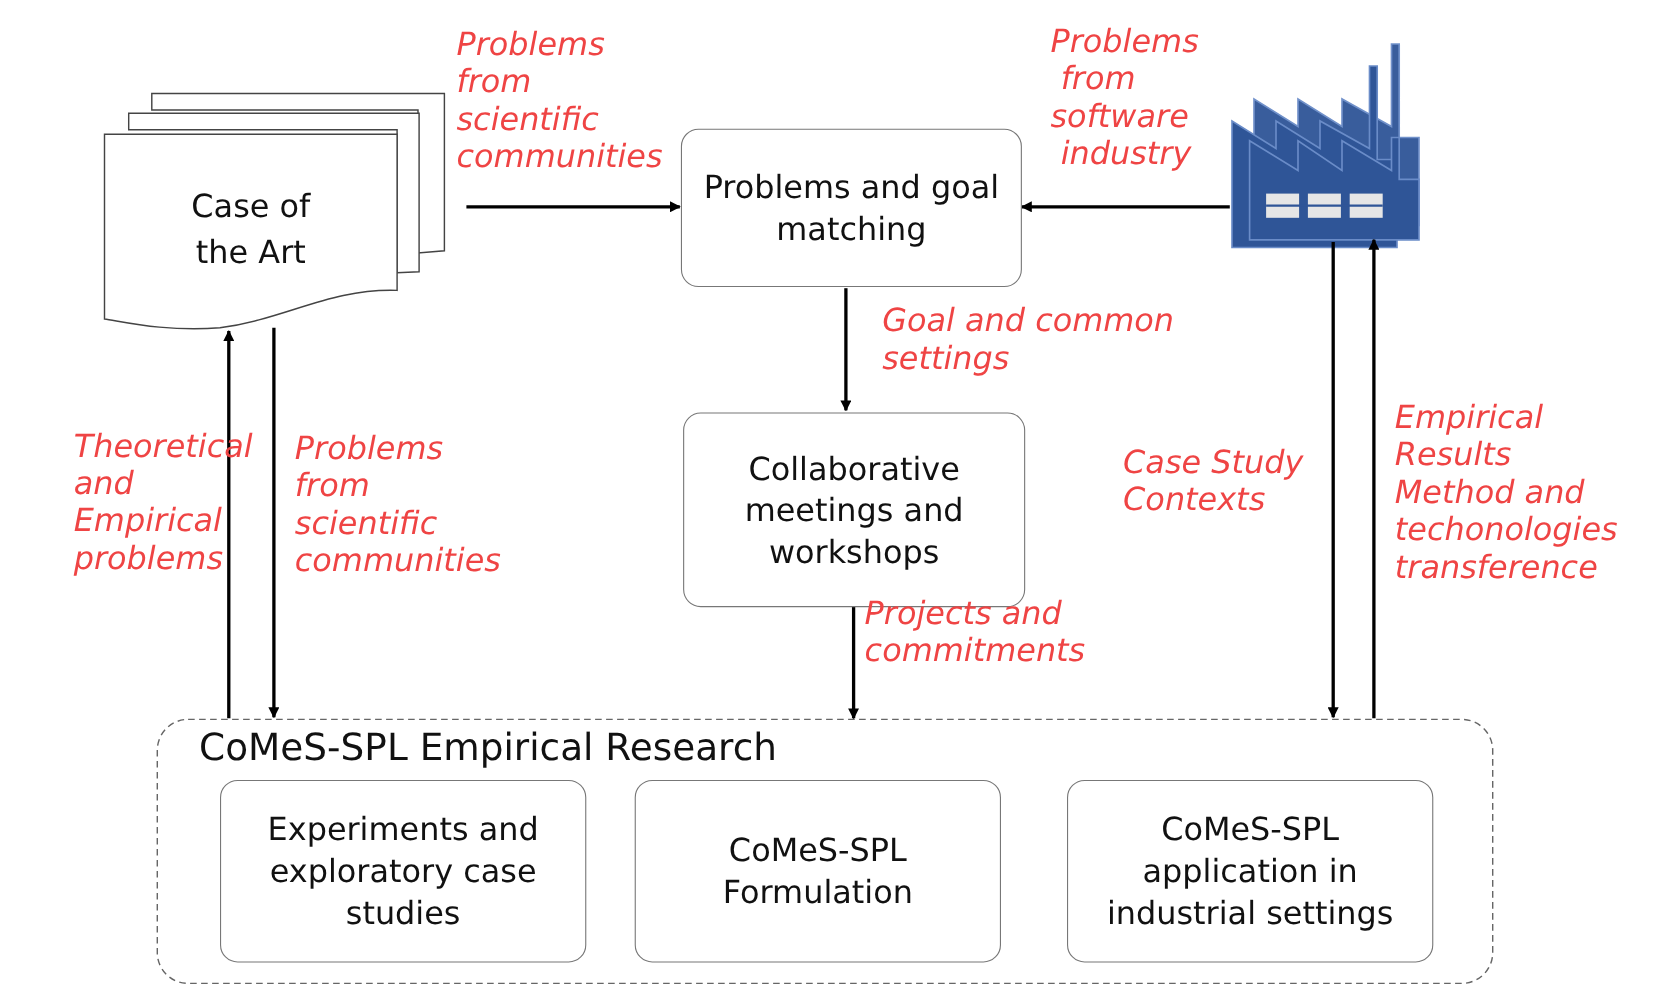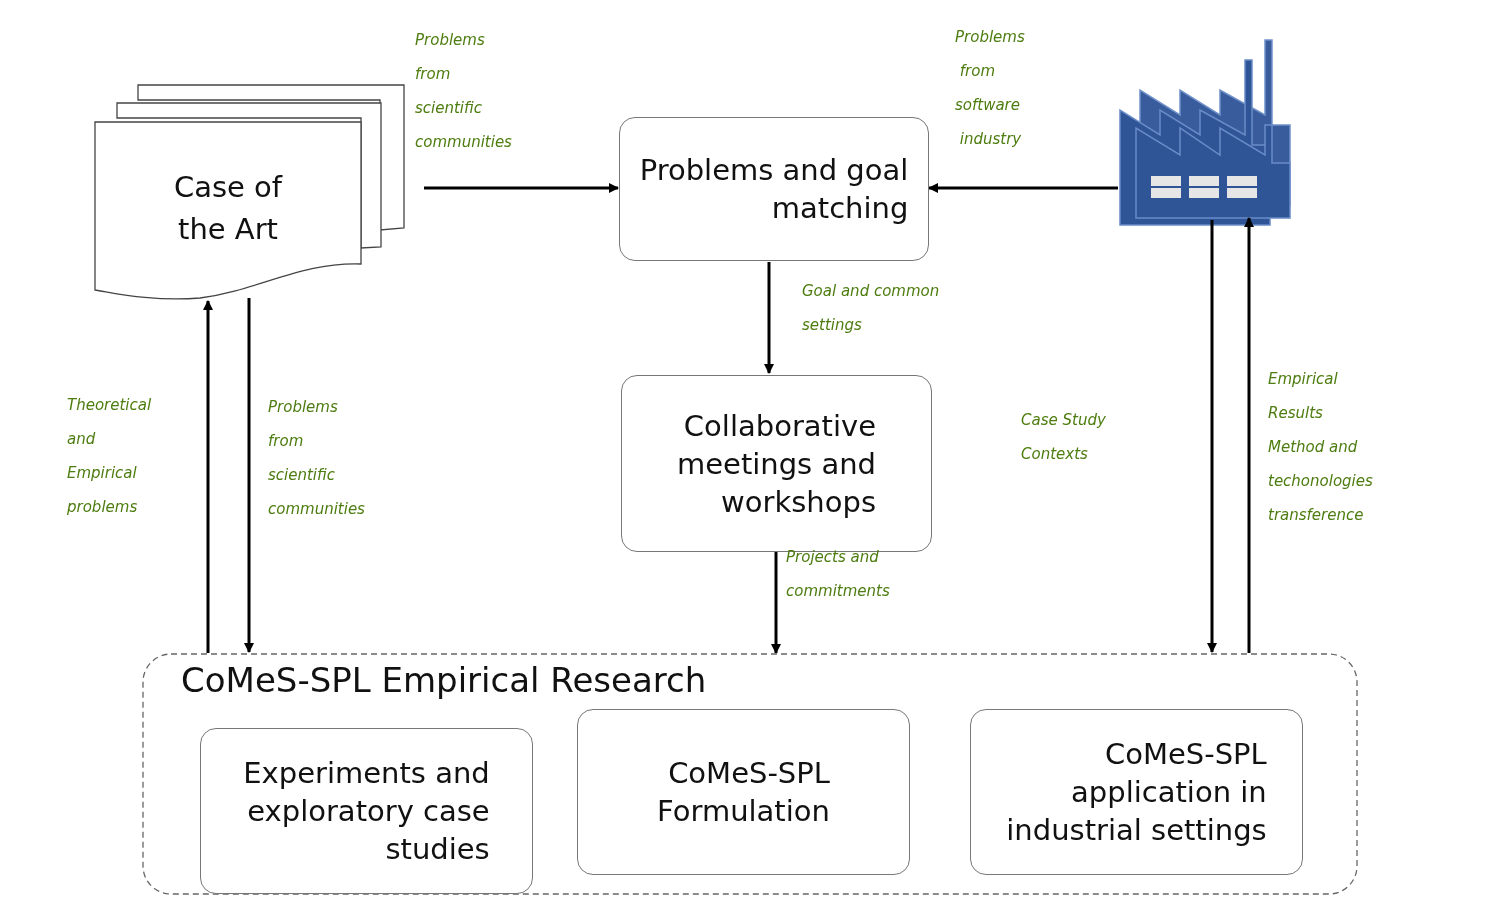--- a/index.html
+++ b/index.html
@@ -1,19 +1,19 @@
 <!DOCTYPE html>
 <html><head>
 <meta charset="utf-8">
 <style>
   html, body { margin: 0; padding: 0; background: #ffffff; }
   body { width: 1512px; height: 914px; position: relative; overflow: hidden; font-family: "DejaVu Sans", sans-serif; color: #111; }
   svg.canvas { position: absolute; left: 0; top: 0; }
-  .lbl { position: absolute; font-style: italic; font-size: 15px; line-height: 34px; color: #4d7c0f; white-space: pre; }
-  .box { position: absolute; background: #fff; border: 1.5px solid #777; border-radius: 16px; display: flex; align-items: center; justify-content: center; text-align: right; box-sizing: border-box; }
+  .lbl { position: absolute; font-style: italic; font-size: 29px; line-height: 34px; color: #ef4444; white-space: pre; }
+  .box { position: absolute; background: #fff; border: 1.5px solid #777; border-radius: 16px; display: flex; align-items: center; justify-content: center; text-align: center; box-sizing: border-box; }
   .box span { font-size: 29px; line-height: 38px; white-space: pre; color: #111; }
   .doc-text { position: absolute; font-size: 29px; line-height: 42px; text-align: center; white-space: pre; }
   .container-title { position: absolute; font-size: 34px; color: #111; }
 </style>
 </head>
 <body>
 
 <svg class="canvas" width="1512" height="914">
   <defs>
     <marker id="ah" markerWidth="10" markerHeight="10" refX="9" refY="5" orient="auto" markerUnits="userSpaceOnUse">
@@ -62,21 +62,21 @@
 </div>
 
 <div class="box" style="left:621px; top:375px; width:311px; height:177px;">
   <span>Collaborative
 meetings and
 workshops</span>
 </div>
 
 <div class="container-title" style="left:181px; top:660px;">CoMeS-SPL Empirical Research</div>
 
-<div class="box" style="left:200px; top:709px; width:333px; height:166px;margin-top:19px;">
+<div class="box" style="left:200px; top:709px; width:333px; height:166px;">
   <span>Experiments and
 exploratory case
 studies</span>
 </div>
 <div class="box" style="left:577px; top:709px; width:333px; height:166px;">
   <span>CoMeS-SPL
 Formulation</span>
 </div>
 <div class="box" style="left:970px; top:709px; width:333px; height:166px;">
   <span>CoMeS-SPL

